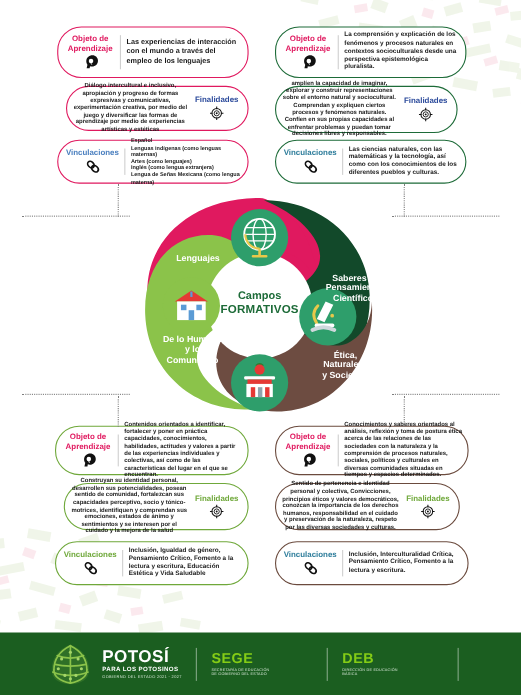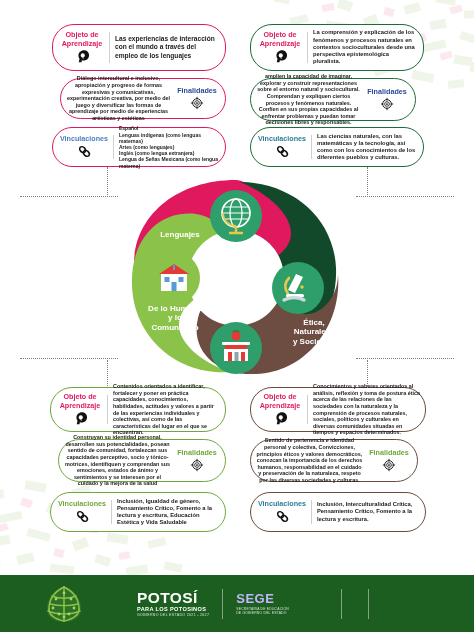--- a/index.html
+++ b/index.html
@@ -60,26 +60,26 @@
     position:absolute;left:50%;top:50%;transform:translate(-50%,-50%);
     text-align:center;color:#1d6b38;font-weight:bold;
     font-size:10px;line-height:12px;width:90px;
   }
   .center-label .big{font-size:10.5px;letter-spacing:.2px;}
   .petal-text{position:absolute;color:#fff;font-weight:bold;text-align:center;font-size:8px;line-height:9.4px;}
 
   
   .footer{position:absolute;left:0;bottom:0;width:474px;height:57px;background:#1b5e20;}
   .footer-inner{display:flex;align-items:center;height:100%;padding-left:44px;box-sizing:border-box;}
-  .brandblock{display:flex;align-items:flex-end;margin-left:44px;}
+  .brandblock{display:flex;align-items:flex-end;}
   .fsep{width:1px;height:30px;background:rgba(255,255,255,.45);margin:0 13px;}
   .potosi-word{color:#fff;font-weight:bold;font-size:15.5px;letter-spacing:.4px;line-height:15px;}
   .potosi-sub{color:#fff;font-weight:bold;font-size:5.6px;letter-spacing:.35px;margin-top:1px;}
   .potosi-sub2{color:#cfe3cf;font-size:3.6px;letter-spacing:.3px;margin-top:1.5px;}
-  .acro{color:#c4b5fd;font-weight:bold;font-size:13px;letter-spacing:.5px;line-height:13px;}
+  .acro{color:#84cc16;font-weight:bold;font-size:13px;letter-spacing:.5px;line-height:13px;}
   .acro-sub{color:#d3e4d3;font-size:3.4px;line-height:4.4px;letter-spacing:.2px;margin-top:2px;text-transform:uppercase;}
 </style>
 </head>
 <body>
 
 <div class="page">
 
   <svg class="bg-texture bg-tr" viewBox="0 0 230 120">
     <g fill="#cfe0b8">
       <rect x="10" y="4" width="16" height="9" transform="rotate(12 18 8)"></rect>
@@ -423,27 +423,34 @@
         <rect x="-13" y="-4" width="26" height="17" fill="#fff"></rect>
         <rect x="-9.5" y="-1" width="5" height="5" fill="#5b9bd5"></rect>
         <rect x="4.5" y="-1" width="5" height="5" fill="#5b9bd5"></rect>
         <rect x="-2.5" y="4" width="5" height="9" fill="#5b9bd5"></rect>
         <rect x="-1" y="-13" width="2" height="5" fill="#5b9bd5"></rect>
       </g>
     </svg>
 
     
     <div class="petal-text" style="left:30px;top:60px;width:76px;">Lenguajes</div>
+    <div class="petal-text" style="left:172px;top:78px;width:74px;white-space:pre-line;">Saberes y
+Pensamiento
+Científico</div>
     <div class="petal-text" style="left:18px;top:134px;width:90px;white-space:pre-line;">De lo Humano
 y lo
 Comunitario</div>
     <div class="petal-text" style="left:164px;top:148px;width:76px;white-space:pre-line;">Ética,
 Naturaleza
 y Sociedad</div>
 
+    <div class="center-label" style="margin-top:-2px;">
+      <div>Campos</div>
+      <div class="big">FORMATIVOS</div>
+    </div>
   </div>
 
   <div class="footer">
     <div class="footer-inner">
 
       <span class="icon-wrap" style="margin-right:9px;">
         <svg width="40" height="40" viewBox="0 0 40 40">
           <g fill="#8bc34a">
             <path d="M20 2 C 9 6, 3 15, 3 25 C 3 33, 10 38, 20 38 C 30 38, 37 33, 37 25 C 37 15, 31 6, 20 2 Z" opacity=".18"></path>
           </g>
@@ -481,20 +488,25 @@
       <div class="fsep"></div>
 
       <div style="width:92px;">
         <div class="acro">SEGE</div>
         <div class="acro-sub" style="white-space:pre-line;">SECRETARÍA DE EDUCACIÓN
 DE GOBIERNO DEL ESTADO</div>
       </div>
 
       <div class="fsep"></div>
 
+      <div style="width:92px;">
+        <div class="acro">DEB</div>
+        <div class="acro-sub" style="white-space:pre-line;">DIRECCIÓN DE EDUCACIÓN
+BÁSICA</div>
+      </div>
 
       <div class="fsep"></div>
 
 
     </div>
   </div>
 
 </div>
 
 </body></html>

